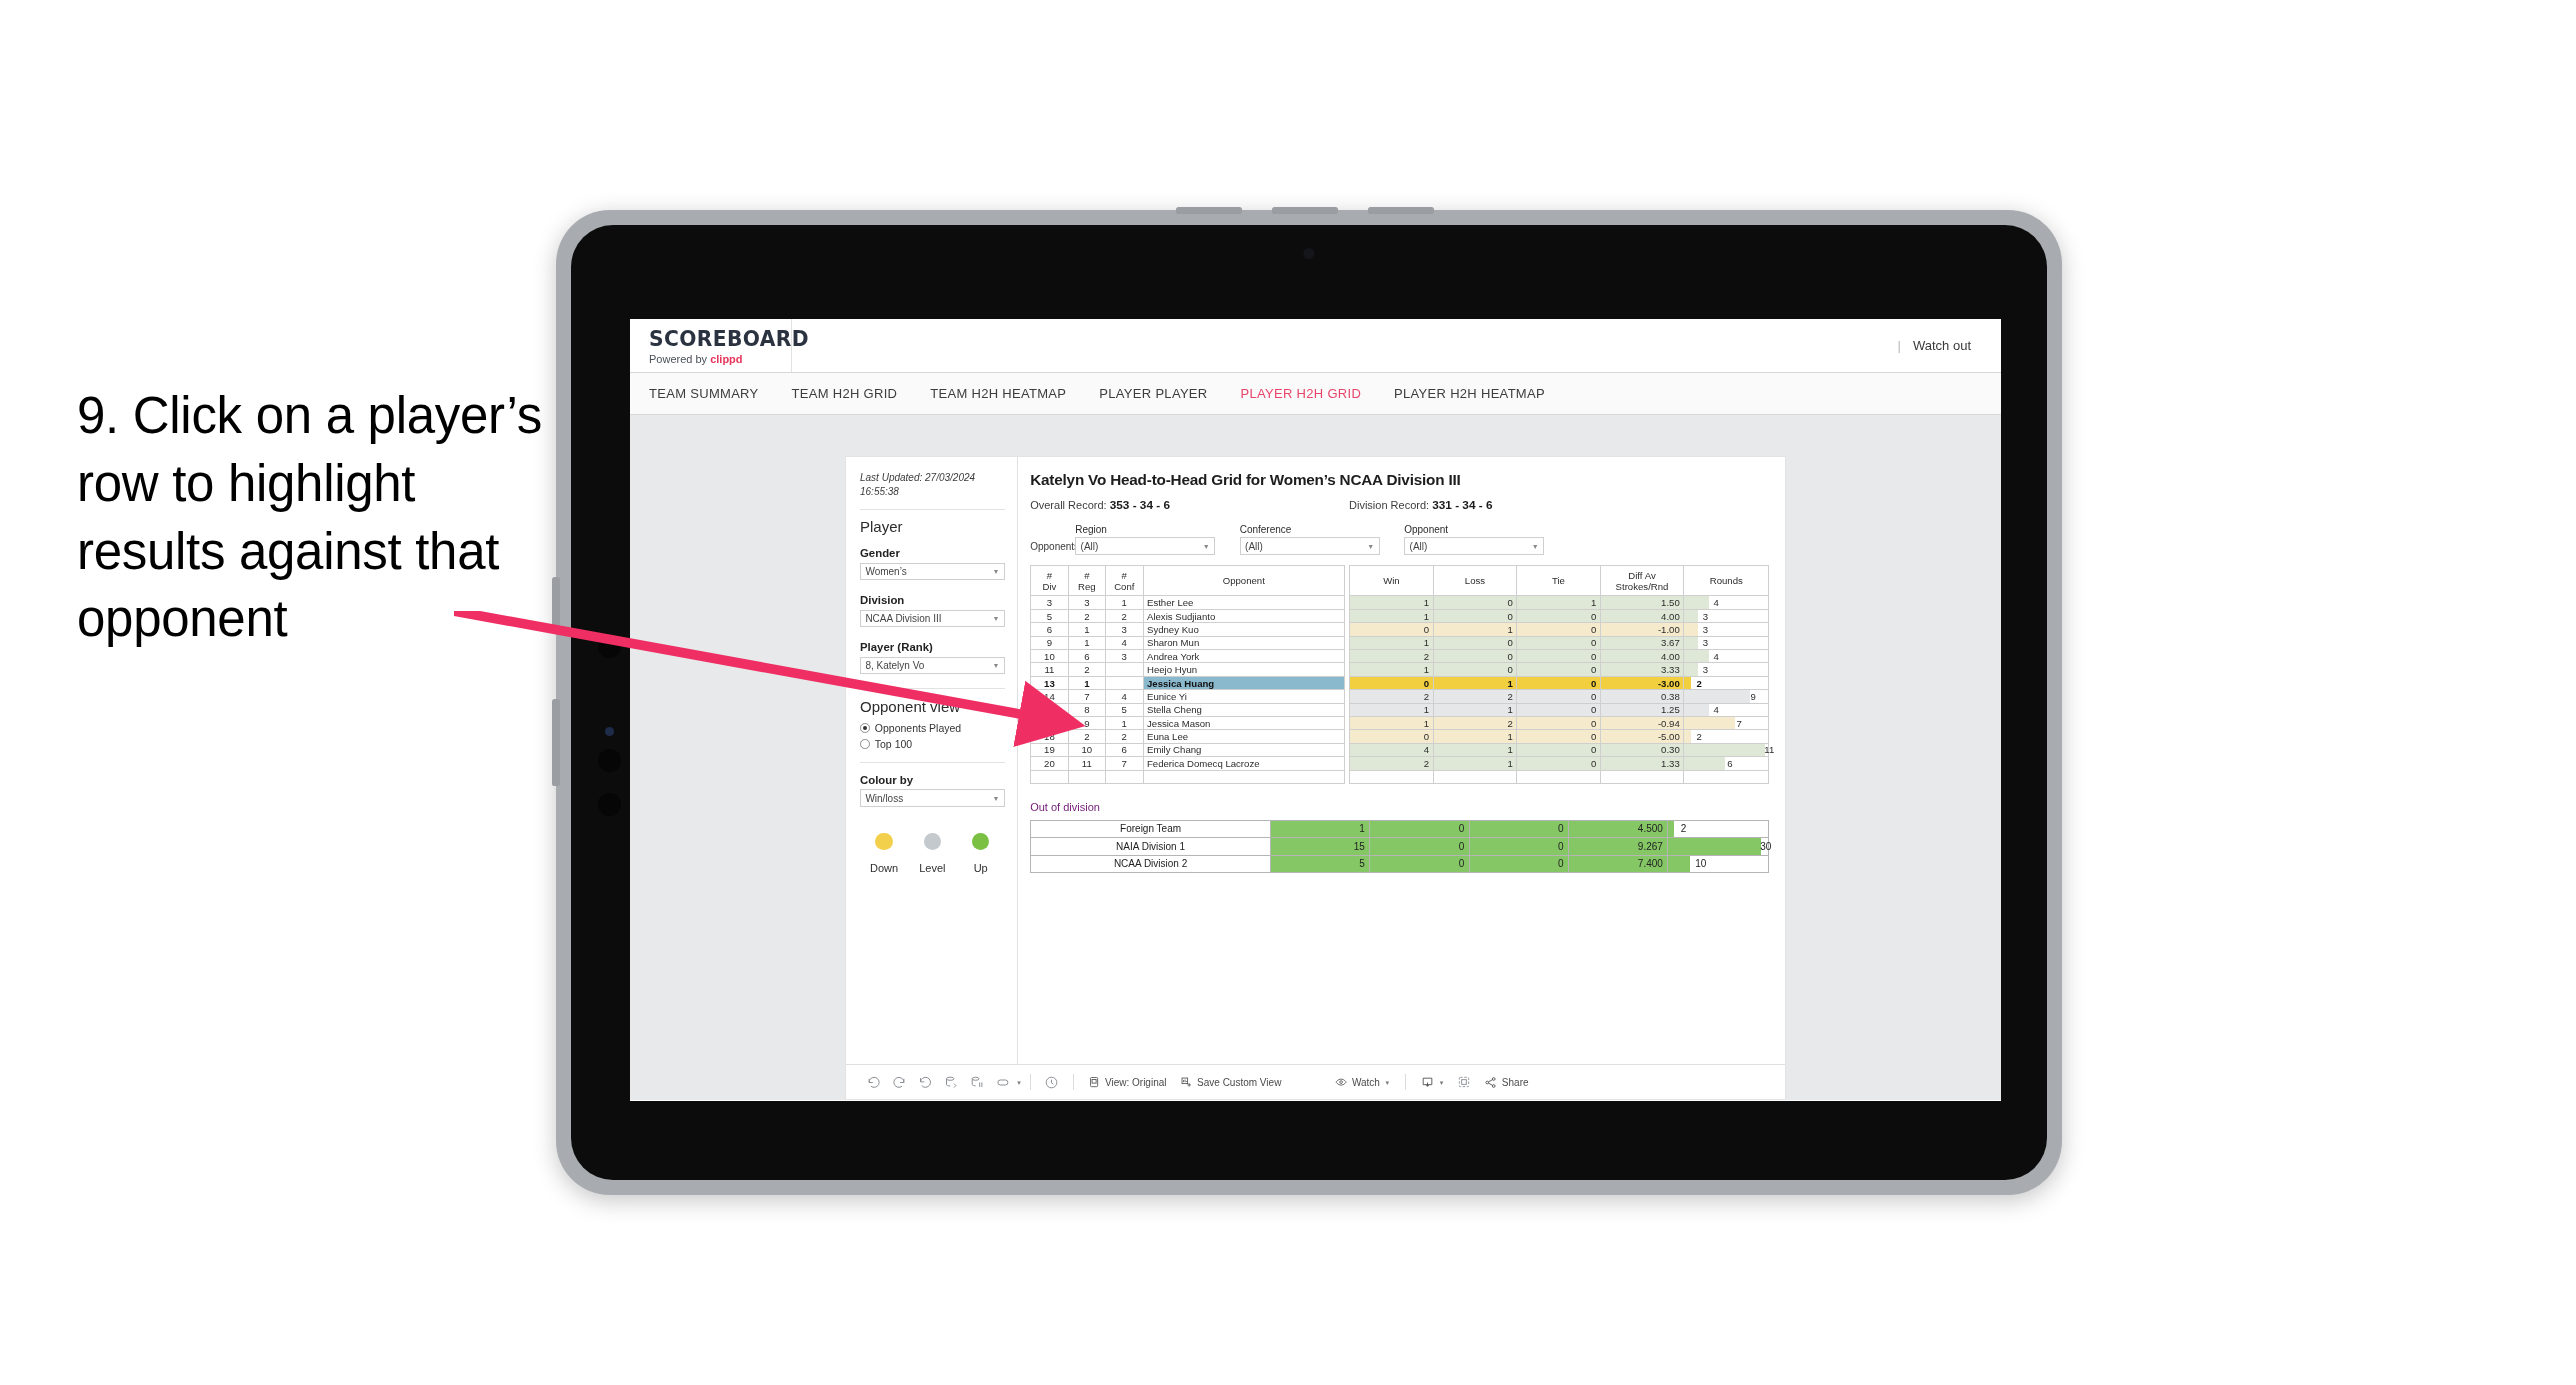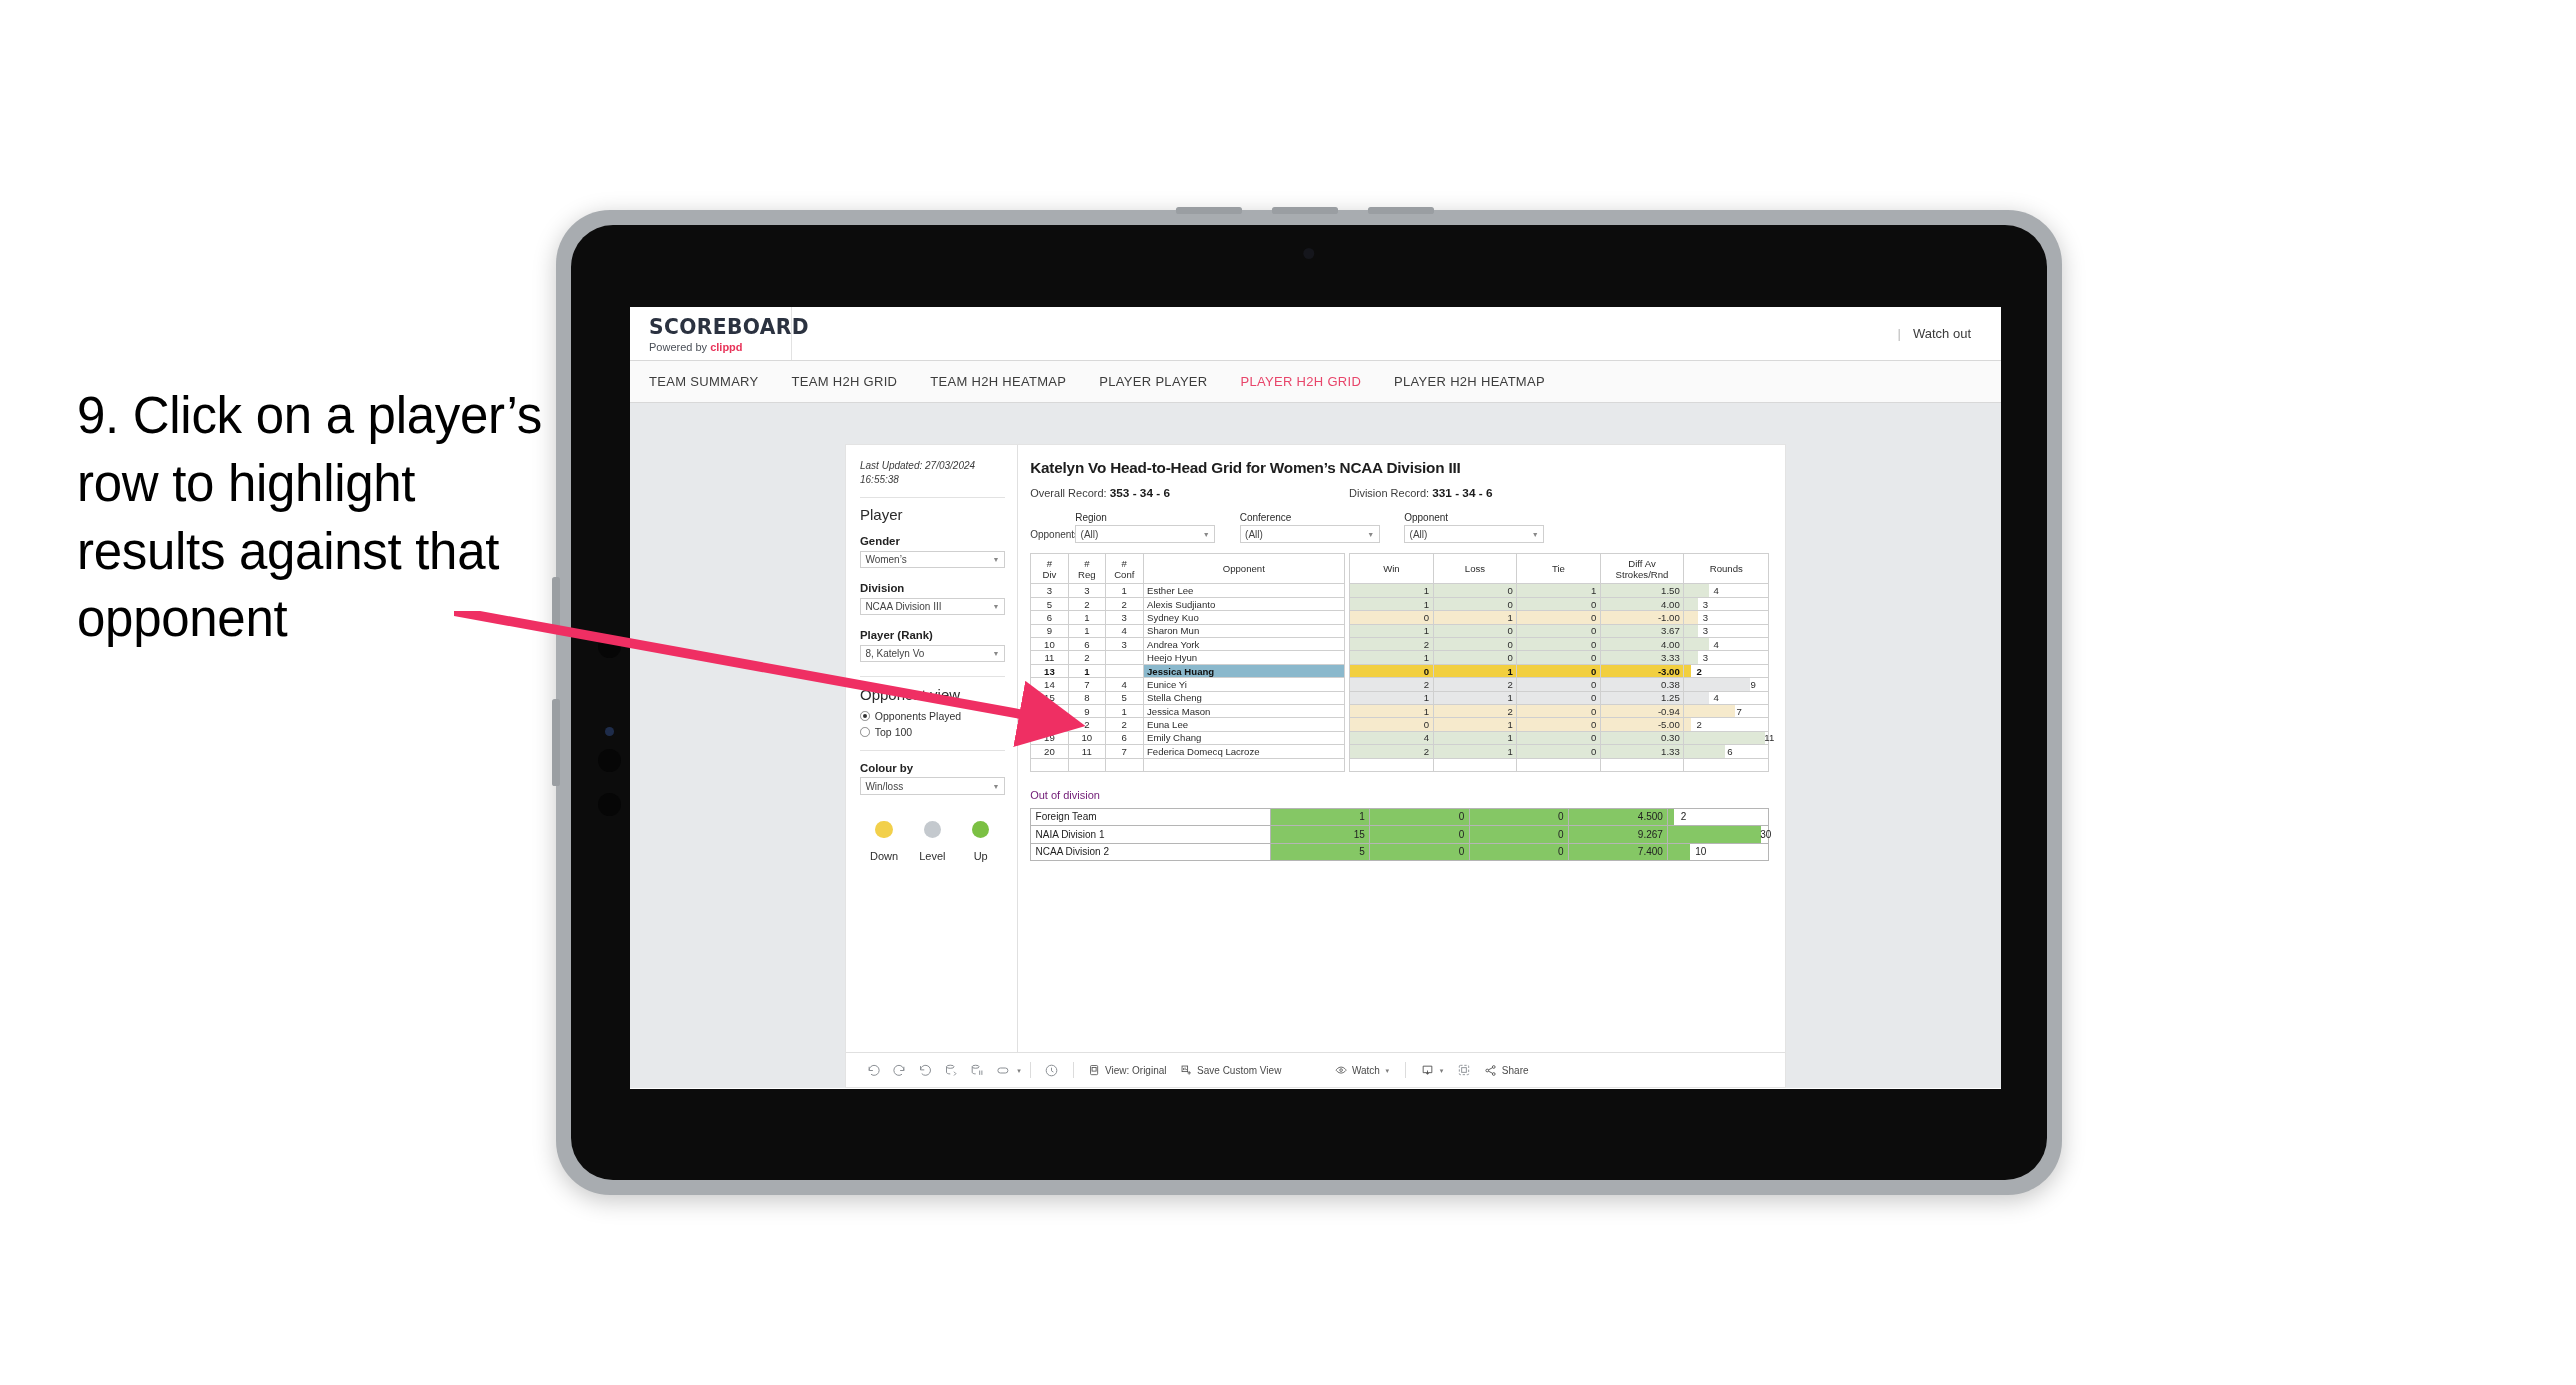--- a/index.html
+++ b/index.html
@@ -42,21 +42,21 @@
   .nub-l2 { left: -4.4px; top: 489px; width: 7.9px; height: 87px; }
 
   .side-dot { position: absolute; left: 27px; background:#060606; border-radius: 50%; width: 23px; height: 23px; }
   .side-dot.d1 { top: 410px; }
   .side-dot.d2 { top: 524px; }
   .side-dot.d3 { top: 568px; }
   .side-dot.small { width: 8.7px; height: 8.7px; background:#1e2c4a; left: 34px; top: 502px; }
 
   
   .viewport {
-    position: absolute; left: 630px; top: 307px;
+    position: absolute; left: 630px; top: 319px;
     width: 1371px; height: 782px;
     background: #ffffff;
     overflow: hidden;
   }
 
   
   .topnav {
     height: 54px; background: #fff; border-bottom: 0.9px solid #d8d8d8;
     display: flex; align-items: stretch;
   }
@@ -145,21 +145,21 @@
   tr.hl td { color: #111 !important; font-weight: 700; }
   tr.hl td.c-opp { background: #8ab8cc !important; }
   tr.hl td.c-num, tr.hl td.c-win { background: #f2cf3f !important; }
   tr.hl td.c-rounds .rnd-bar { background: #f2cf3f !important; }
   .spacer-row td { height: 54px; border-top: 0.9px solid #cfcfcf; }
   .vsep { width: 3.5px; border: none !important; background: #fff; }
 
   .ood-title { font-size: 11px; color: #701a75; margin-top: 17.5px; margin-bottom: 6.1px; }
   table.ood { border-collapse: collapse; width: 100%; table-layout: fixed; }
   table.ood td { border: 0.9px solid #b5b5b5; font-size: 10px; color: #222; height: 17.5px; padding: 0 4.4px; }
-  .ood-name { width: 140px; text-align: left; }
+  .ood-name { width: 140px; text-align: center; }
   .ood-num { width: 58px; text-align: right; background: #85c765; }
   .ood-r { width: 59px; text-align: left; position: relative; }
 
   
   .tbar {
     height: 35px; border-top: 0.9px solid #e0e0e0; background: #fff;
     display: flex; align-items: center; padding: 0 14px; gap: 0; flex: none;
   }
   .tb-ico { width: 26px; height: 26px; display: flex; align-items: center; justify-content: center; color: #8b8f94; cursor: pointer; }
   .tb-div { width: 0.9px; height: 15.7px; background: #dcdcdc; margin: 0 7.9px; }

